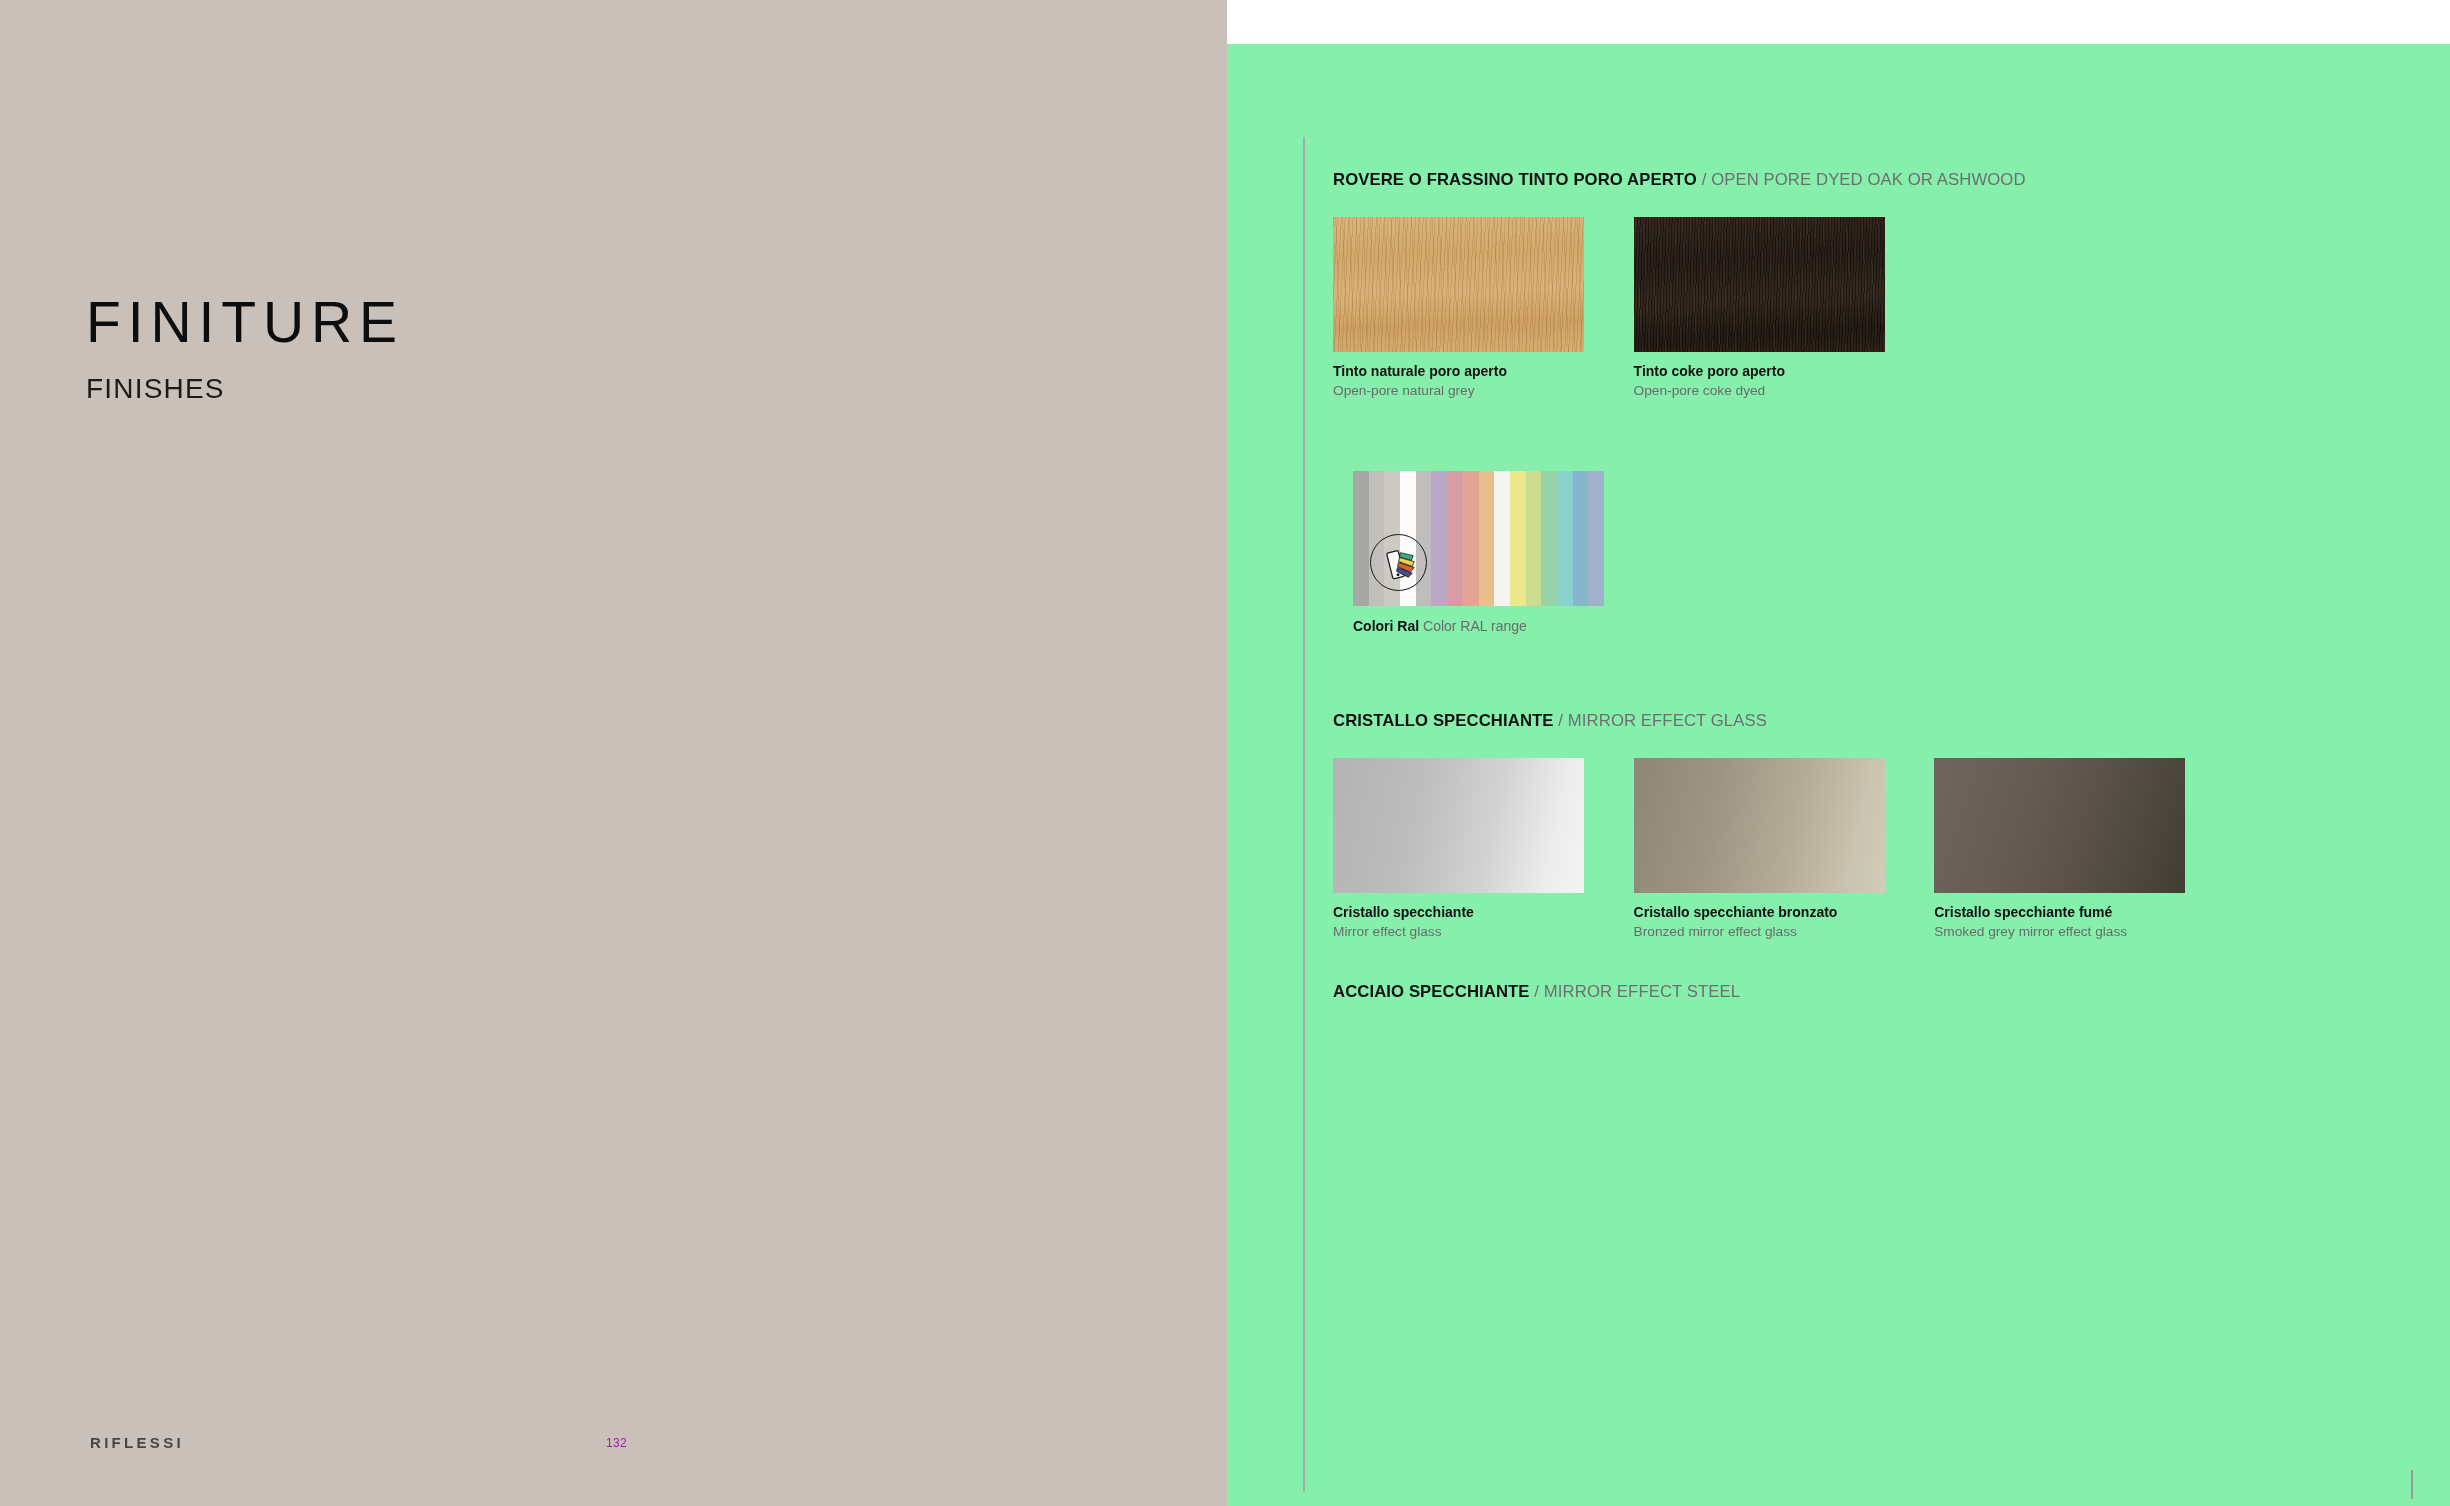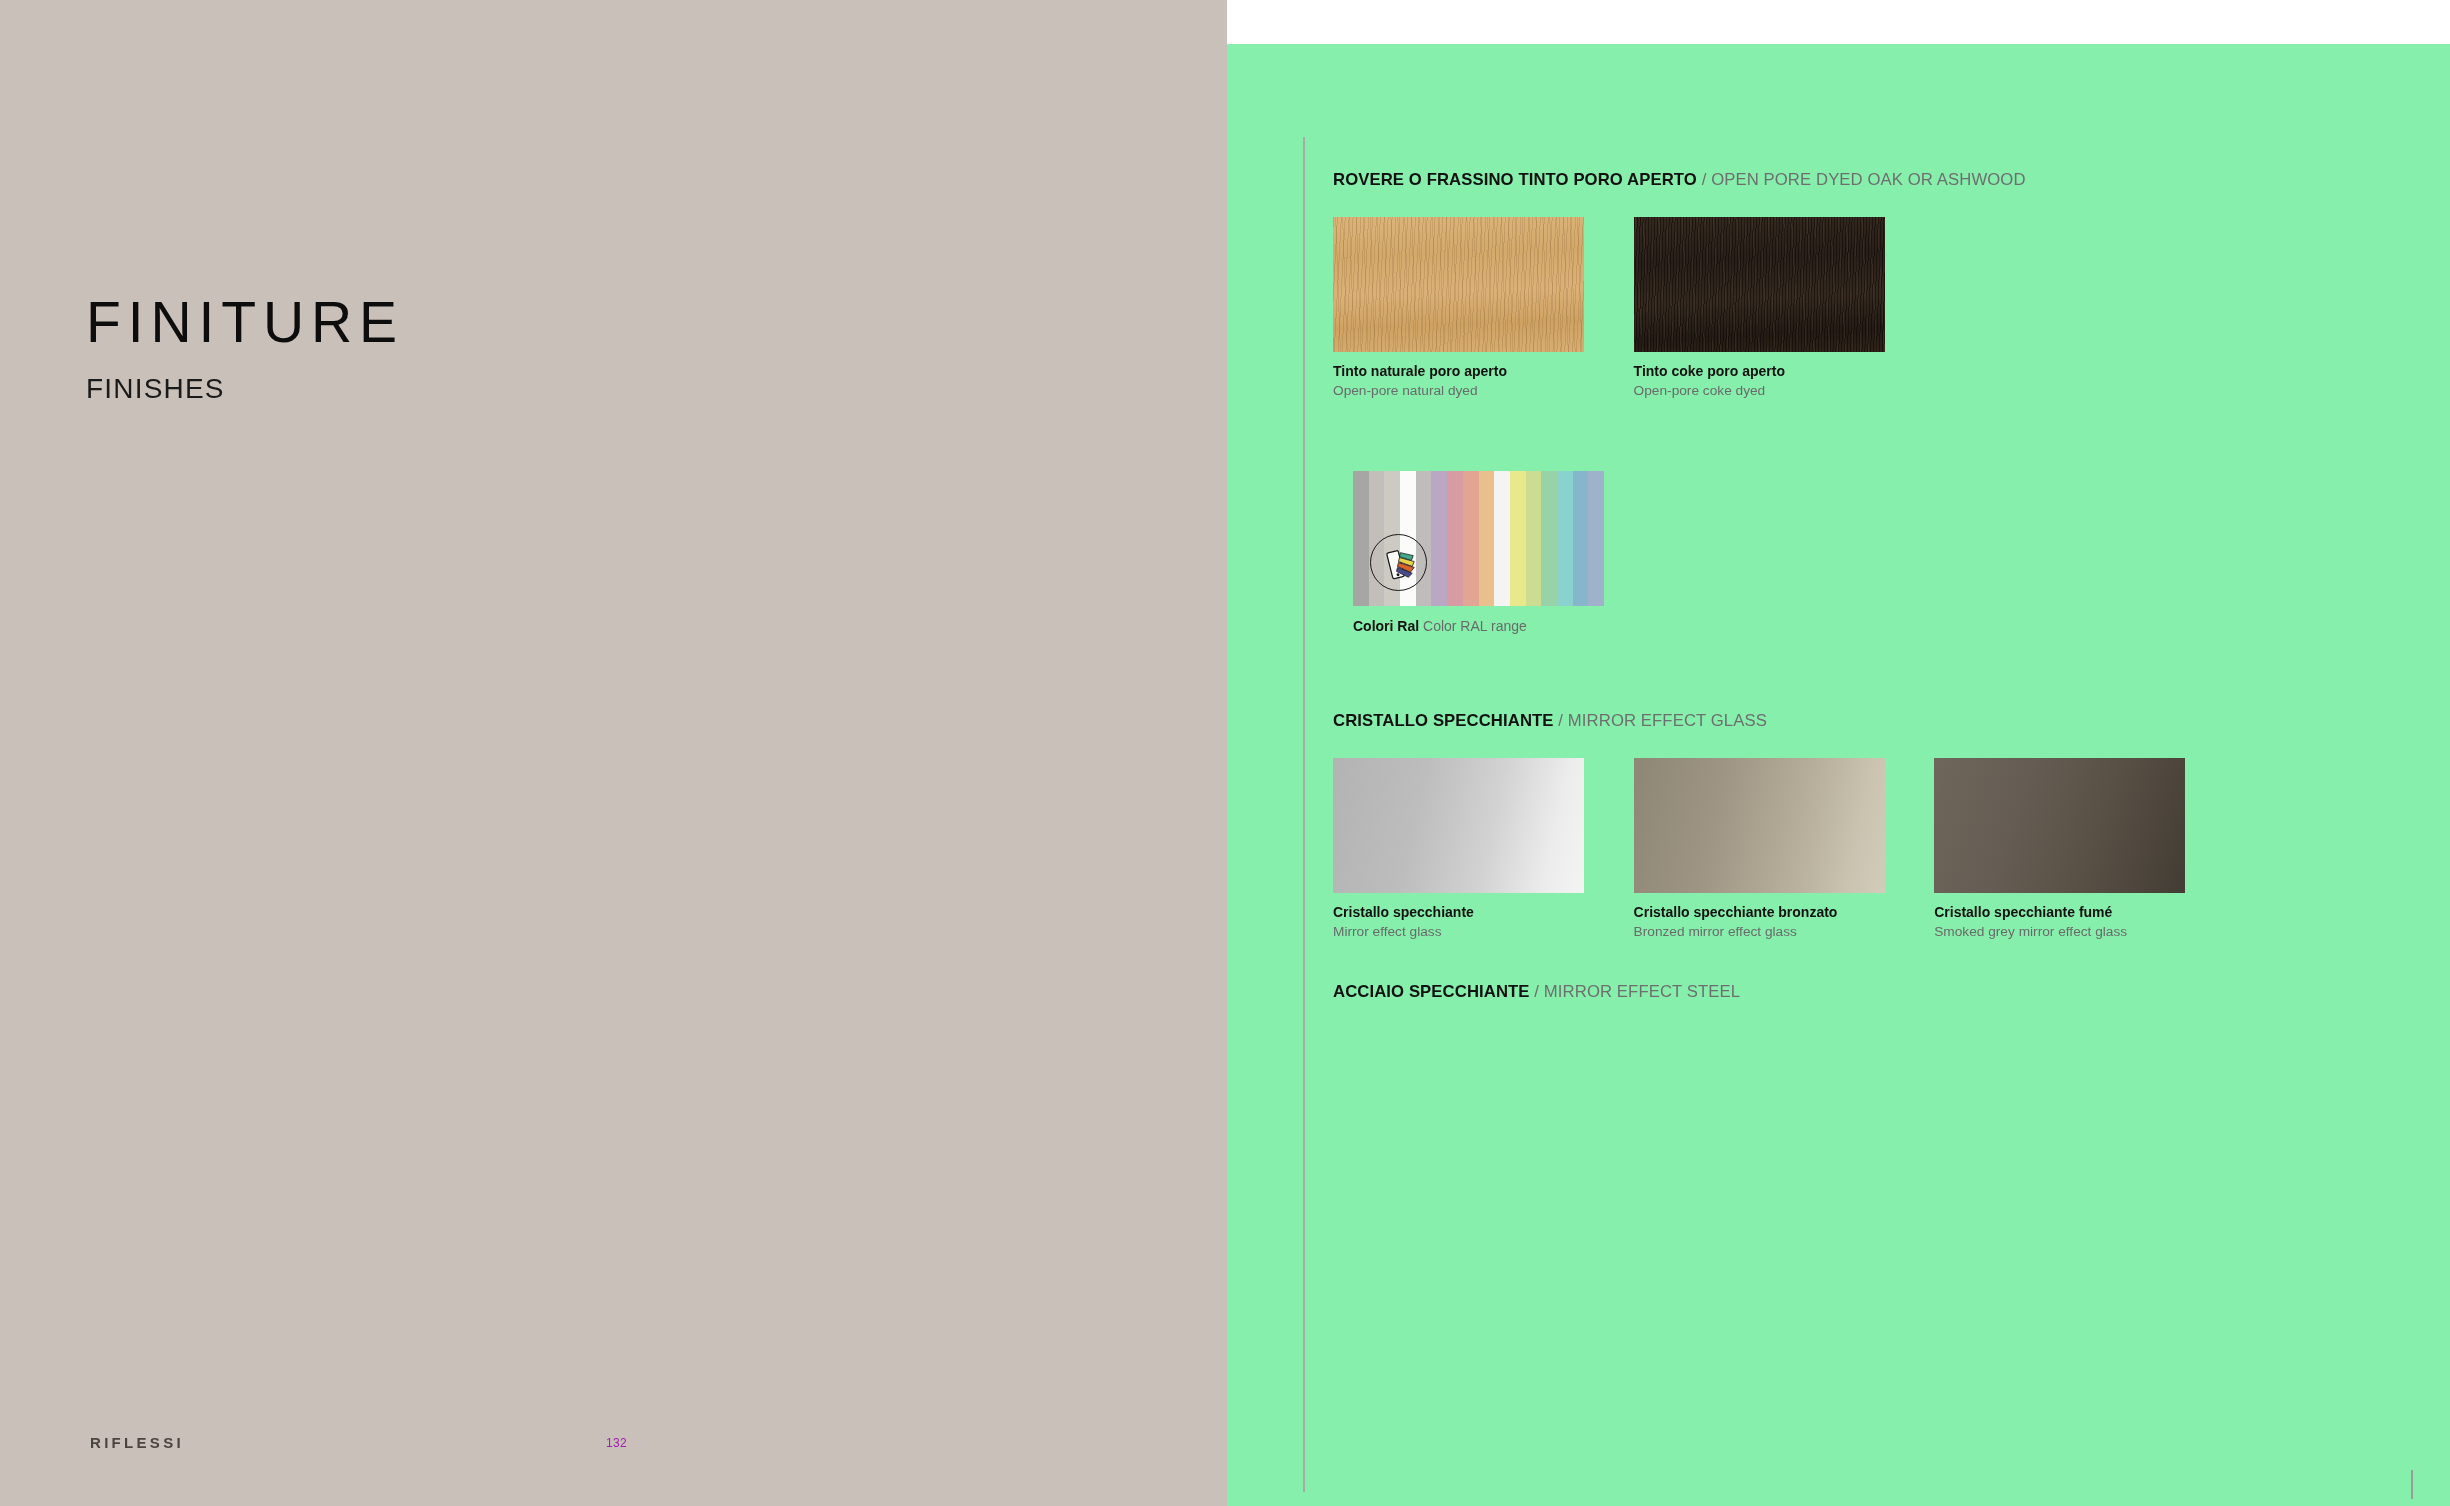--- a/index.html
+++ b/index.html
@@ -155,21 +155,21 @@
         <div class="section-head">
           <span class="it">ROVERE O FRASSINO TINTO PORO APERTO</span>
           <span class="en">/</span>
           <span class="en">OPEN PORE DYED OAK OR ASHWOOD</span>
         </div>
         <div class="swatch-row" style="margin-top:28px;">
           <div class="swatch-col">
             <div class="swatch wood-natural"></div>
             <div class="cap">
               <div class="cap-it">Tinto naturale poro aperto</div>
-              <div class="cap-en">Open-pore natural dyed</div>
+              <div class="cap-en">Open-pore natural grey</div>
             </div>
           </div>
           <div class="swatch-col">
             <div class="swatch wood-coke"></div>
             <div class="cap">
               <div class="cap-it">Tinto coke poro aperto</div>
               <div class="cap-en">Open-pore coke dyed</div>
             </div>
           </div>
         </div>

